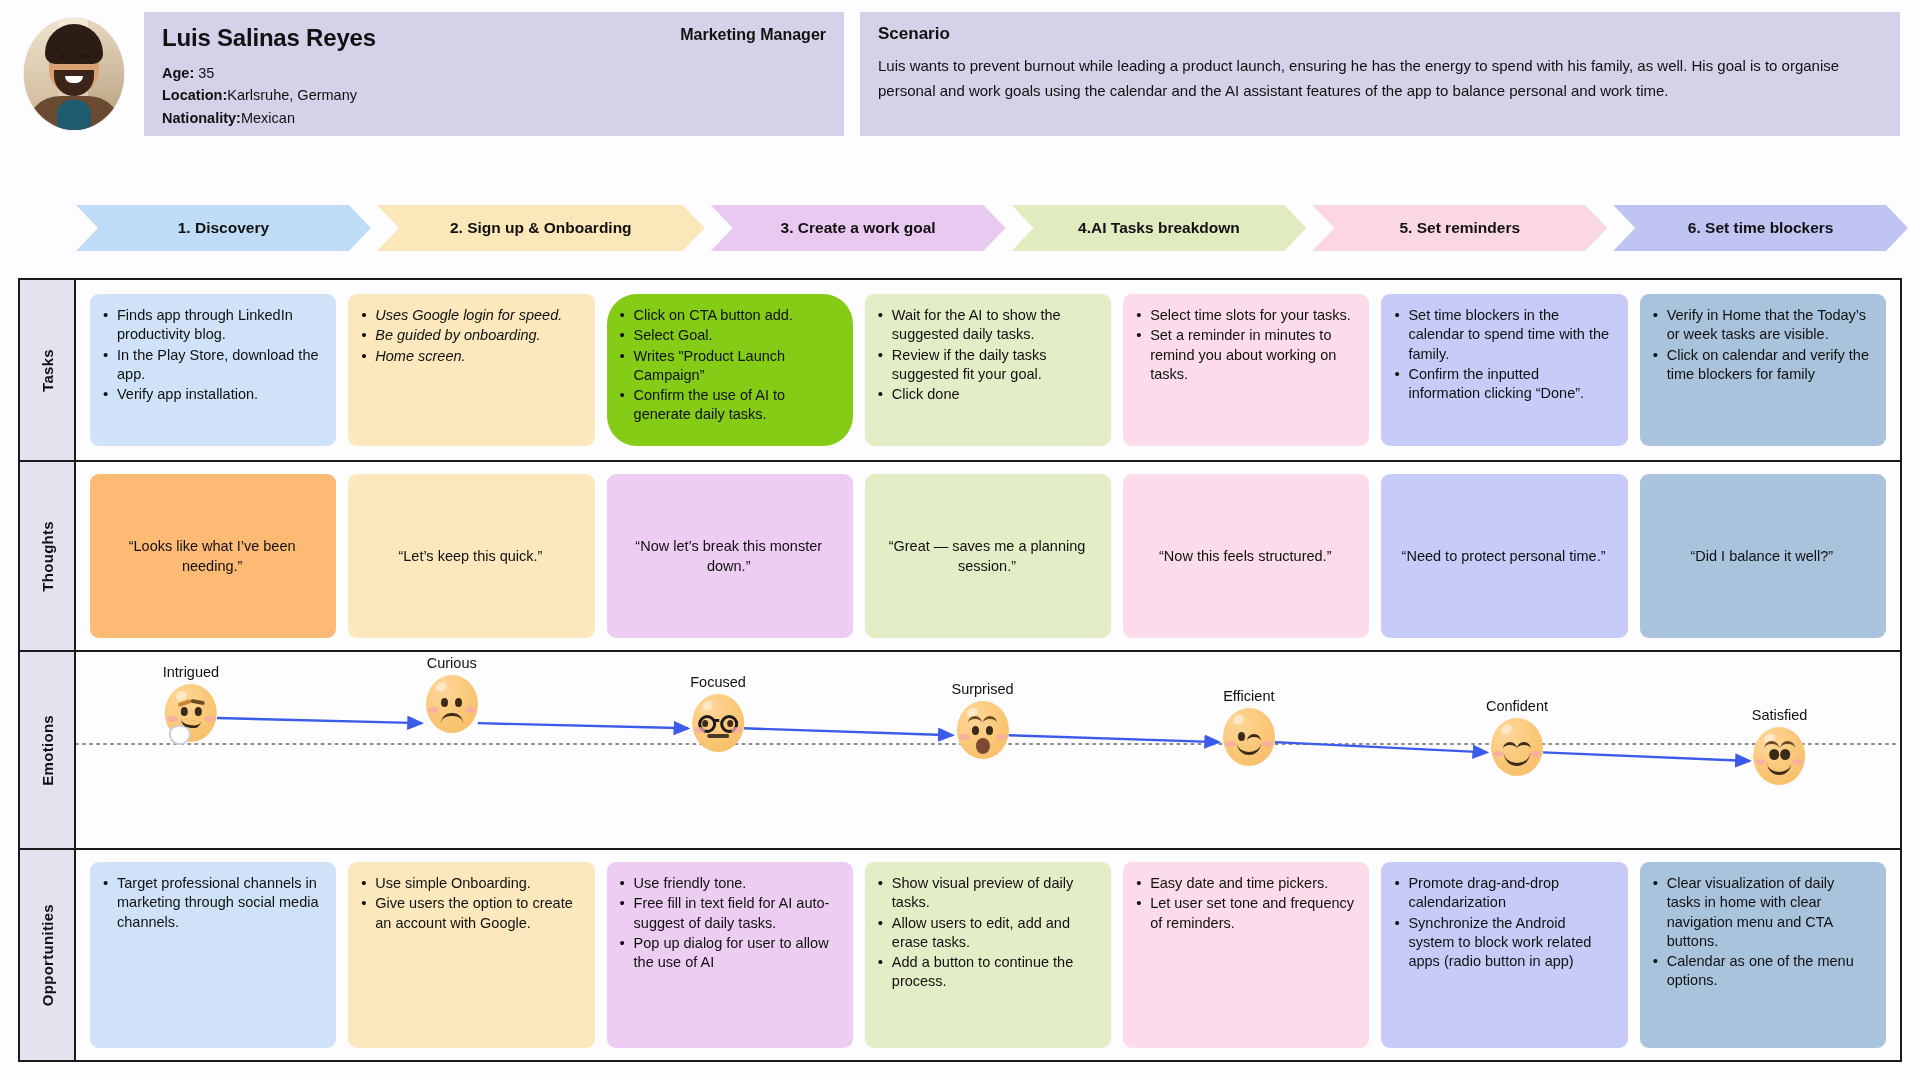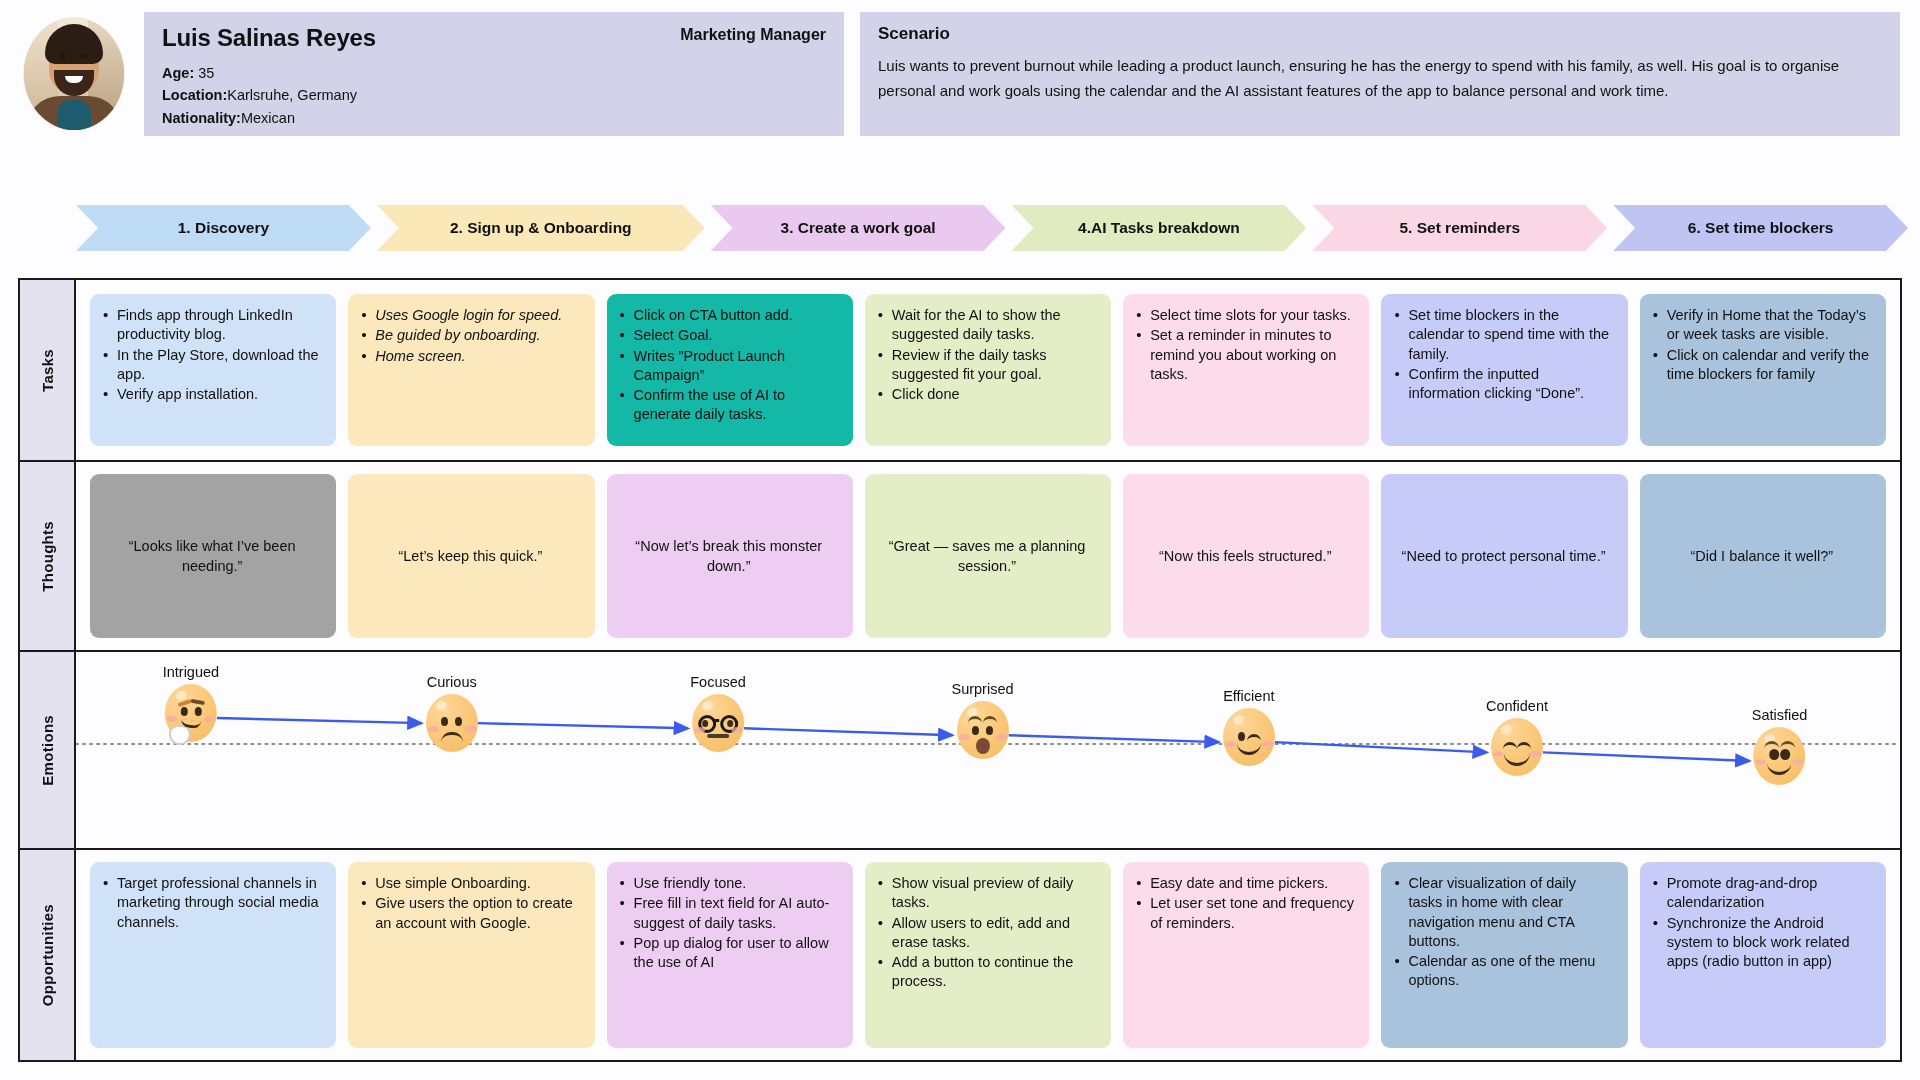--- a/index.html
+++ b/index.html
@@ -217,21 +217,21 @@
               <li>Verify app installation.</li>
             </ul>
           </div>
           <div class="cell" style="background: rgb(251, 232, 189); font-style: italic;">
             <ul>
               <li>Uses Google login for speed.</li>
               <li>Be guided by onboarding.</li>
               <li>Home screen.</li>
             </ul>
           </div>
-          <div class="cell" style="background: #14b8a6;">
+          <div class="cell" style="background: #84cc16; border-radius: 30px;">
             <ul>
               <li>Click on CTA button add.</li>
               <li>Select Goal.</li>
               <li>Writes "Product Launch Campaign”</li>
               <li>Confirm the use of AI to generate daily tasks.</li>
             </ul>
           </div>
           <div class="cell" style="background: rgb(227, 238, 199);">
             <ul>
               <li>Wait for the AI to show the suggested daily tasks.</li>
@@ -258,21 +258,21 @@
             </ul>
           </div>
         </div>
     </div>
 
     <div class="mrow row-thoughts" style="flex:0 0 190px;">
       <div class="rowlabel">
         <span>Thoughts</span>
       </div>
       <div class="cells" id="thoughts-cells">
-          <div class="cell quote-cell" style="background: #a3a3a3; text-align: center;">
+          <div class="cell quote-cell" style="background: #fdba74; text-align: center;">
             <p>“Looks like what I’ve been needing.”</p>
           </div>
           <div class="cell quote-cell" style="background: rgb(251, 232, 189);">
             <p>“Let’s keep this quick.”</p>
           </div>
           <div class="cell quote-cell" style="background: rgb(238, 205, 243);">
             <p>“Now let’s break this monster down.”</p>
           </div>
           <div class="cell quote-cell" style="background: rgb(227, 238, 199);">
             <p>“Great — saves me a planning session.”</p>
@@ -316,21 +316,21 @@
               <div style="position:absolute;left:24%;top:30%;width:14px;height:4px;background:#c9842f;border-radius:3px;transform:rotate(-18deg)"></div>
               <div style="position:absolute;right:24%;top:28%;width:14px;height:4px;background:#6a4b24;border-radius:3px;transform:rotate(10deg)"></div>
               <div style="position:absolute;left:8%;bottom:-6%;width:22px;height:20px;background:#fff;border:2px solid #cfcfcf;border-radius:10px 10px 12px 12px"></div>
               <div class="eyeL"></div>
               <div class="eyeR"></div>
               <div class="cheekL"></div>
               <div class="cheekR"></div>
               <div class="mouth" style="top:62%;width:20px;height:8px;border-bottom:3px solid #3a2a1a;border-radius:0 0 10px 10px;transform:translateX(-50%) rotate(8deg)"></div>
             </div>
           </div>
-          <div class="emo-node" style="left: 20.6%; top: 22px;">
+          <div class="emo-node" style="left: 20.6%; top: 3px;">
             <div class="emo-label">Curious</div>
             <div class="emoji">
               <div class="ball"></div>
               <div class="gloss"></div>
               <div class="eyeL"></div>
               <div class="eyeR"></div>
               <div class="cheekL"></div>
               <div class="cheekR"></div>
               <div class="mouth" style="top:66%;width:22px;height:10px;border-top:3px solid #3a2a1a;border-radius:10px 10px 0 0"></div>
             </div>
@@ -434,29 +434,29 @@
               <li>Allow users to edit, add and erase tasks.</li>
               <li>Add a button to continue the process.</li>
             </ul>
           </div>
           <div class="cell" style="background: rgb(252, 220, 235);">
             <ul>
               <li>Easy date and time pickers.</li>
               <li>Let user set tone and frequency of reminders.</li>
             </ul>
           </div>
+          <div class="cell" style="background: rgb(199, 203, 247);">
+            <ul>
+              <li>Promote drag-and-drop calendarization</li>
+              <li>Synchronize the Android system to block work related apps (radio button in app)</li>
+            </ul>
+          </div>
           <div class="cell" style="background: rgb(170, 195, 221);">
             <ul>
               <li>Clear visualization of daily tasks in home with clear navigation menu and CTA buttons.</li>
               <li>Calendar as one of the menu options.</li>
             </ul>
           </div>
-          <div class="cell" style="background: rgb(199, 203, 247);">
-            <ul>
-              <li>Promote drag-and-drop calendarization</li>
-              <li>Synchronize the Android system to block work related apps (radio button in app)</li>
-            </ul>
-          </div>
         </div>
     </div>
 
   </div>
 </div>
 
 </body></html>

